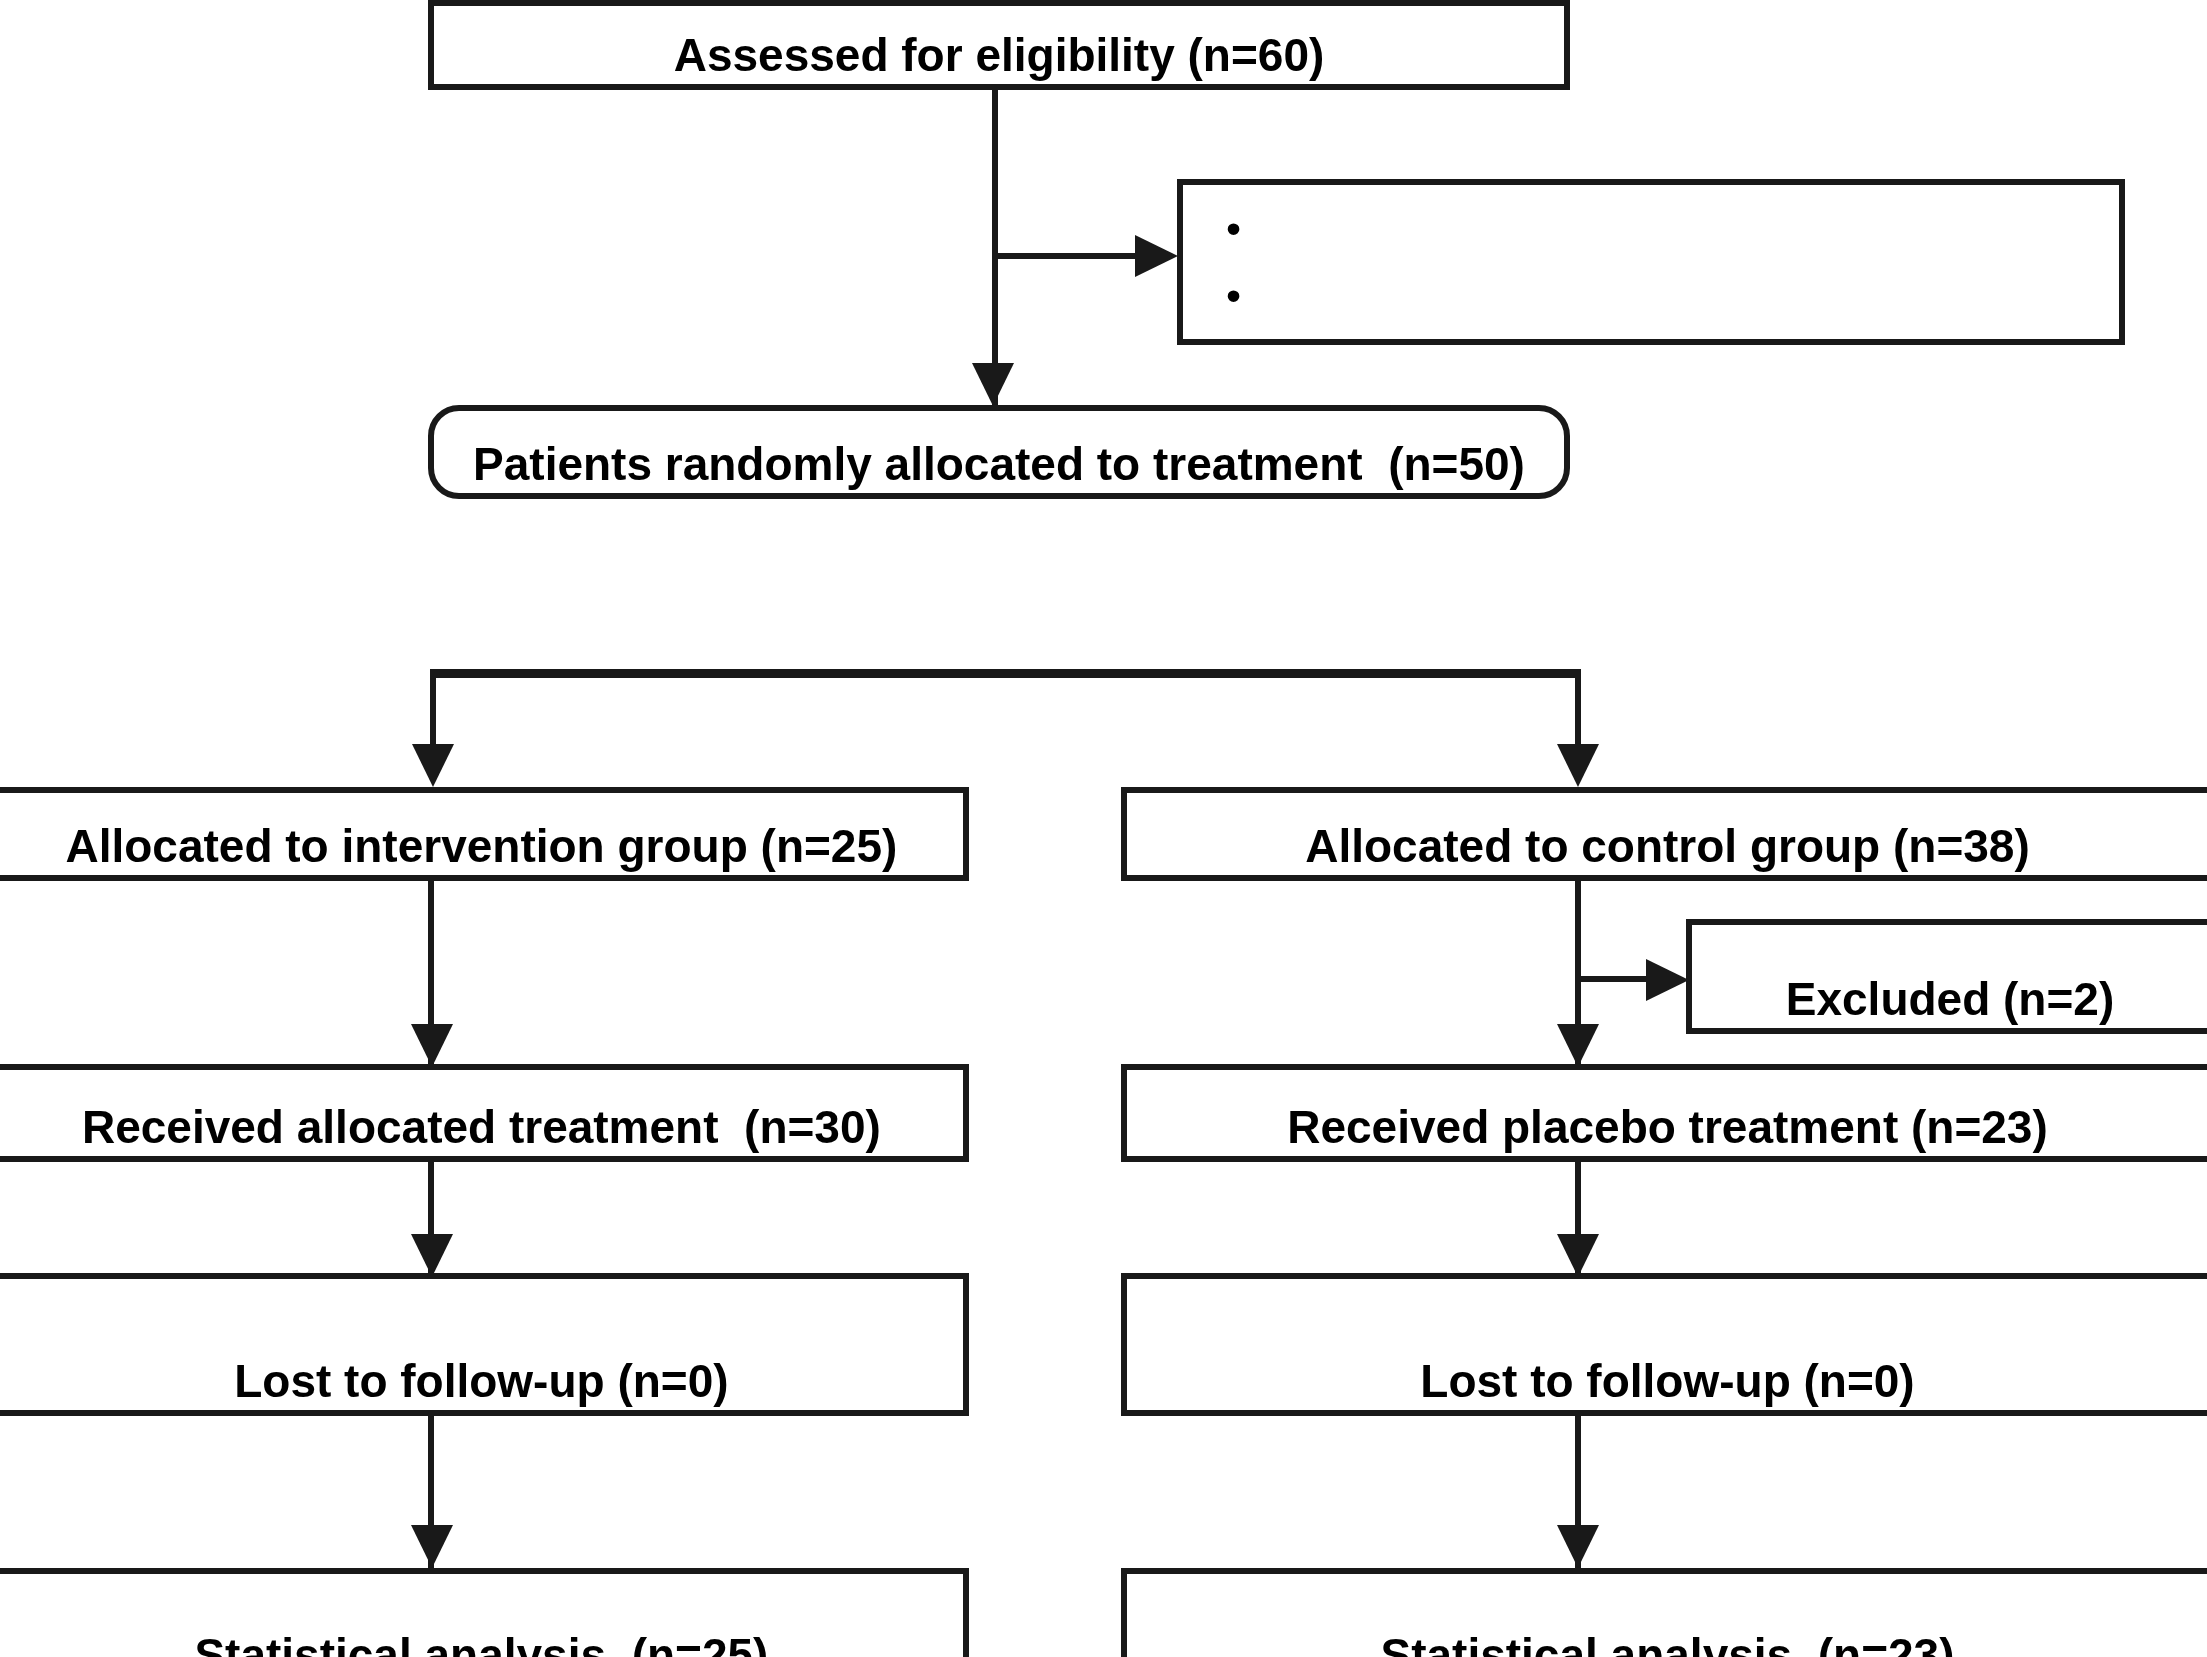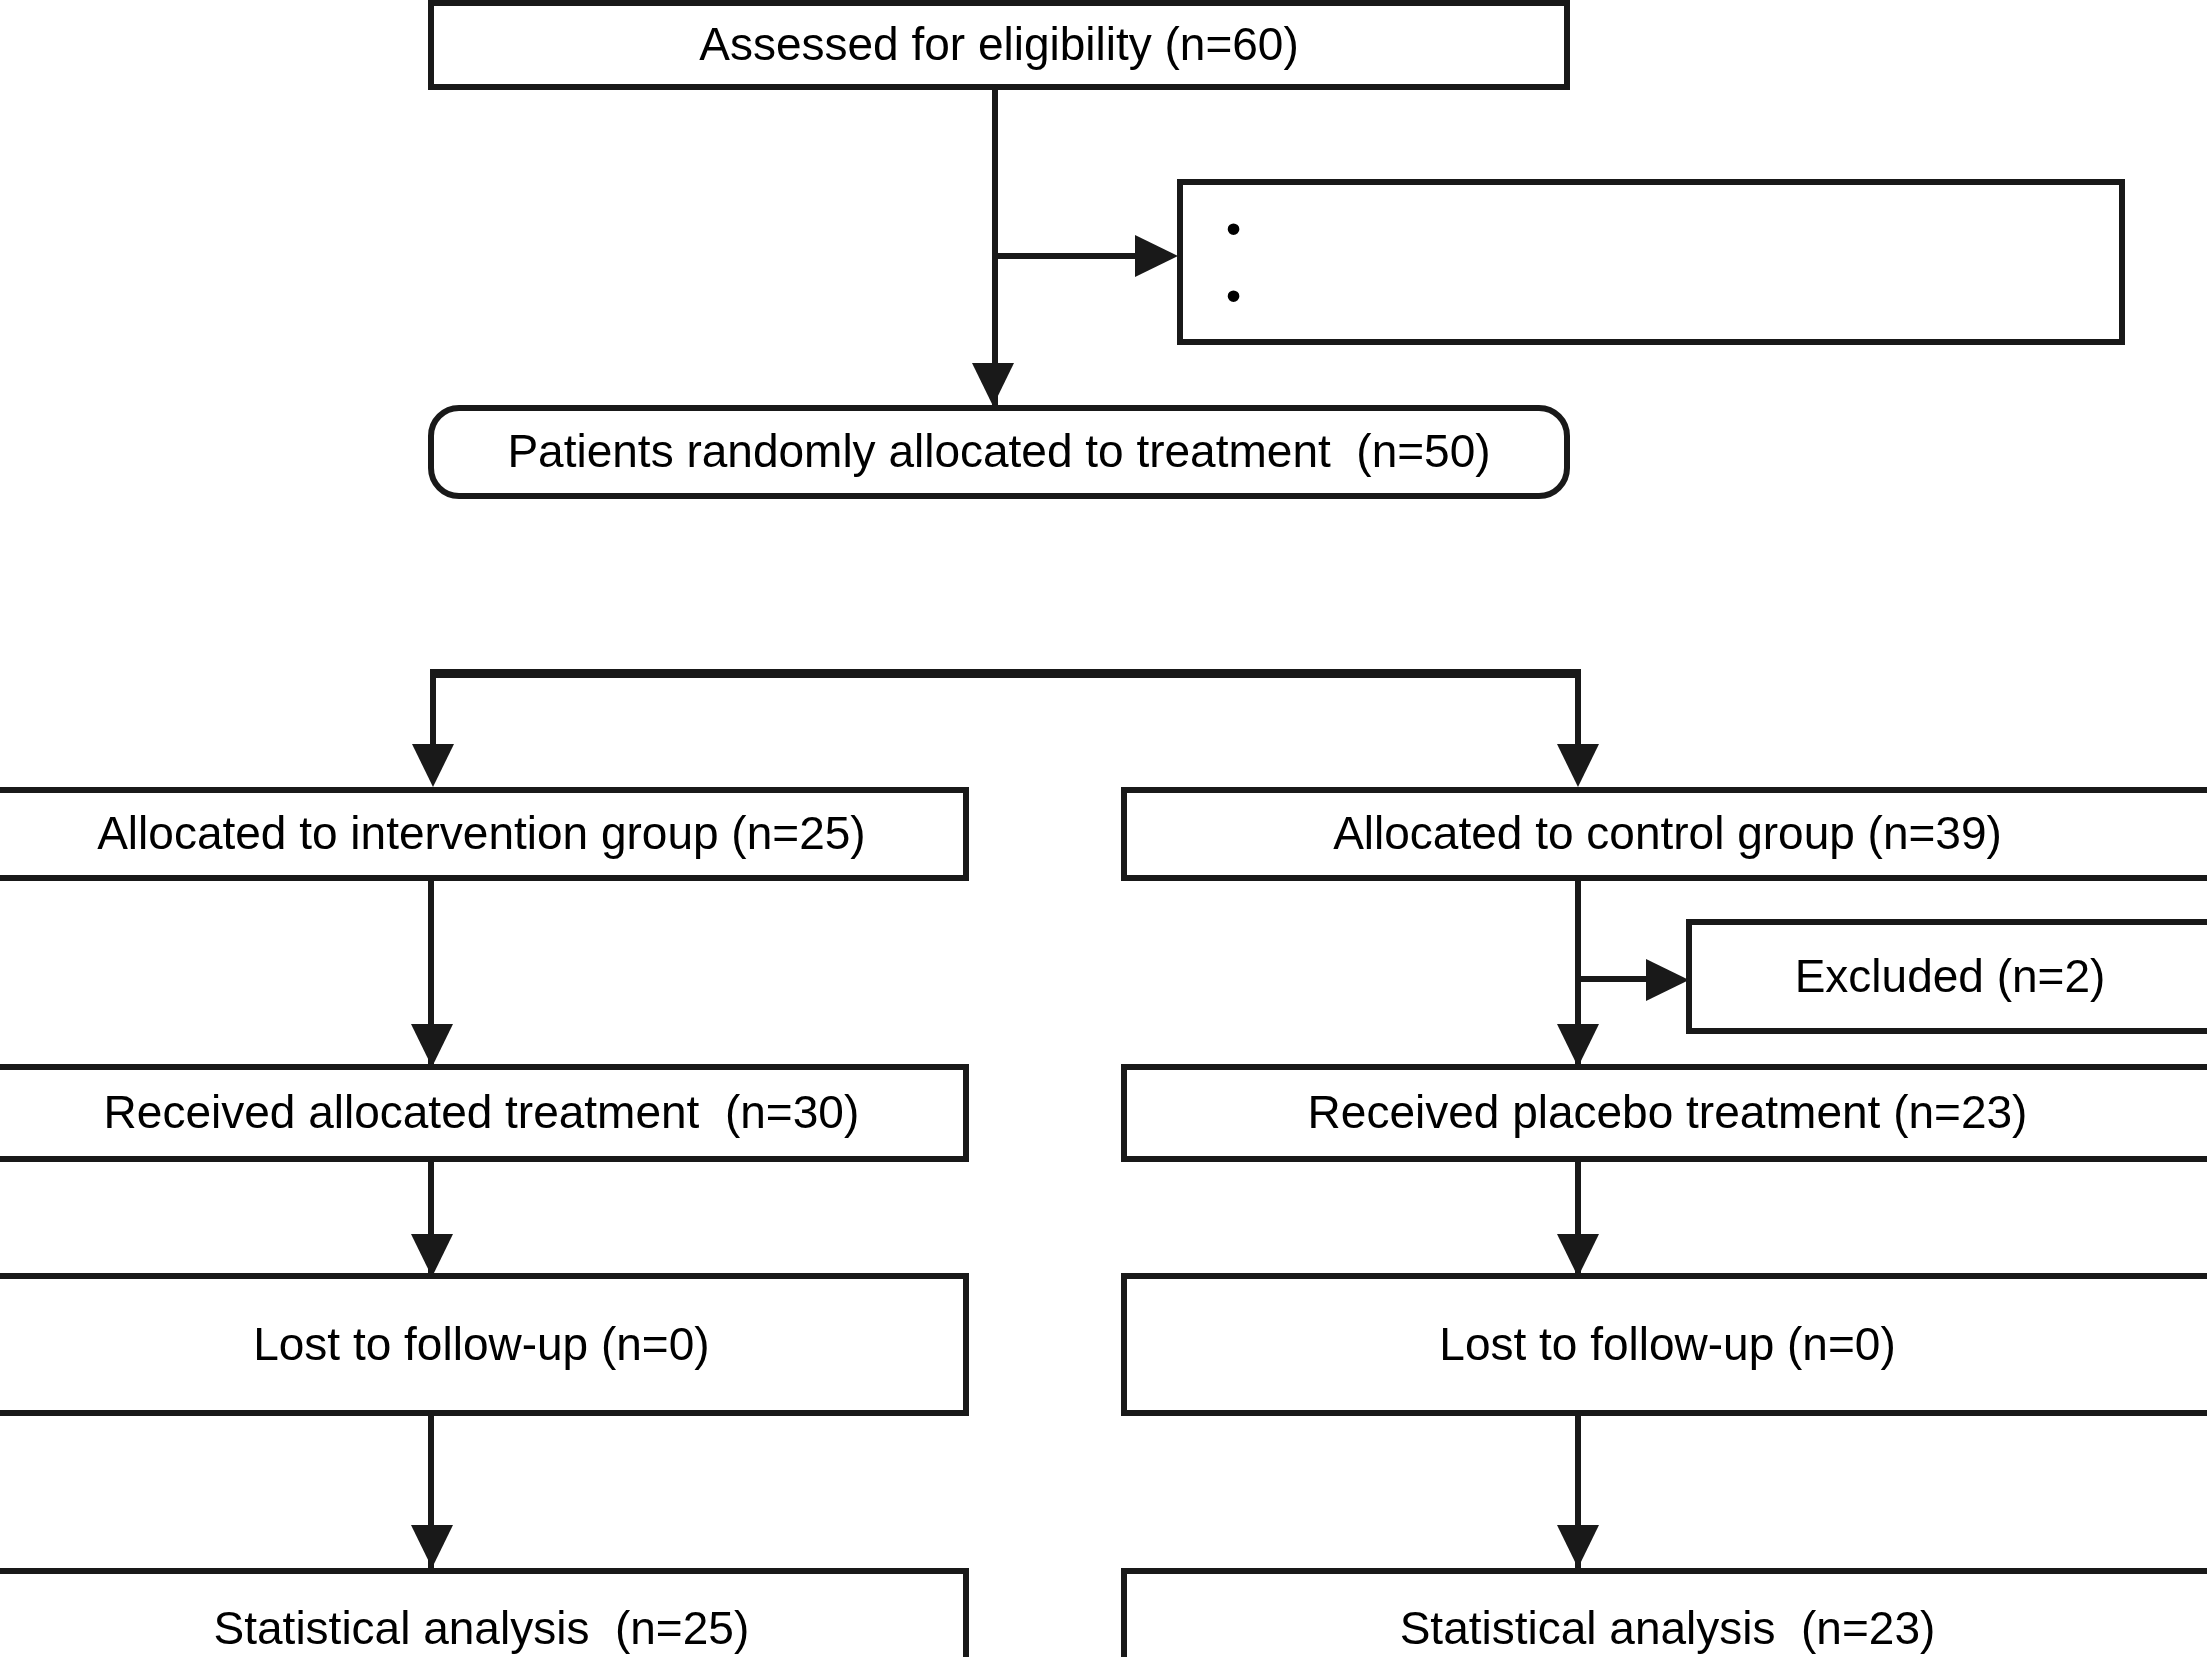--- a/index.html
+++ b/index.html
@@ -16,27 +16,28 @@
     height: 1657px;
     background: #ffffff;
     overflow: hidden;
   }
   .box {
     position: absolute;
     box-sizing: border-box;
     border: 6.6px solid #191919;
     background: #ffffff;
     display: flex;
-    align-items: center;
+    align-items: flex-end;
     justify-content: center;
     text-align: center;
     color: #000000;
     font-size: 46px;
     line-height: 1.25;
     white-space: pre;
+    font-weight: bold;
   }
   .bullet-box {
     position: absolute;
     box-sizing: border-box;
     border: 6.6px solid #191919;
     background: #ffffff;
     display: flex;
     flex-direction: column;
     justify-content: center;
     padding-left: 43px;
@@ -122,21 +123,21 @@
   <div class="vline" style="left:430px; top:669px; height:80px;"></div>
   <div class="arrow-down" style="left:412px; top:744px;"></div>
   <div class="vline" style="left:1575px; top:669px; height:80px;"></div>
   <div class="arrow-down" style="left:1557px; top:744px;"></div>
 
   <div class="box" style="left:-6.6px; top:787px; width:976px; height:94px;">
     <span>Allocated to intervention group (n=25)</span>
   </div>
 
   <div class="box" style="left:1121px; top:787px; width:1093px; height:94px;">
-    <span>Allocated to control group (n=39)</span>
+    <span>Allocated to control group (n=38)</span>
   </div>
 
   <div class="vline" style="left:428px; top:881px; height:185px;"></div>
   <div class="arrow-down" style="left:411px; top:1024px;"></div>
 
   <div class="vline" style="left:1575px; top:881px; height:185px;"></div>
   <div class="arrow-down" style="left:1557px; top:1024px;"></div>
 
   <div class="hline" style="left:1575px; top:976px; width:85px;"></div>
   <div class="arrow-right" style="left:1646px; top:959px;"></div>

